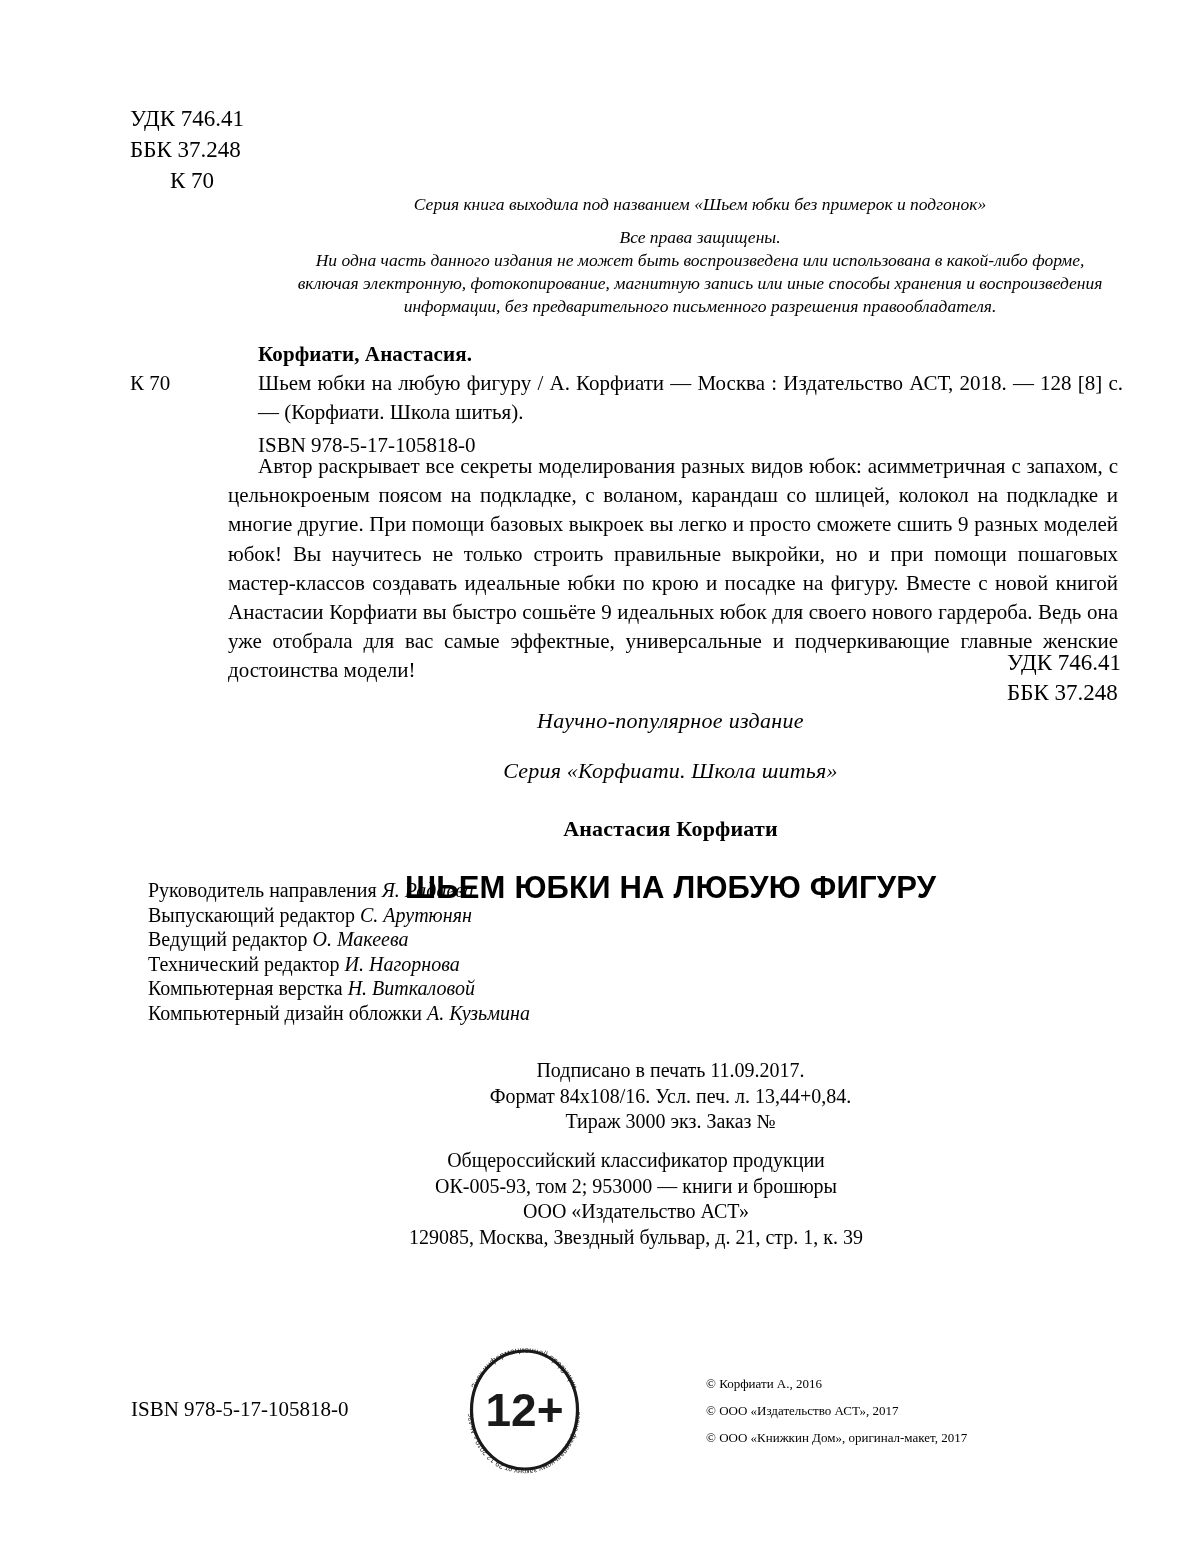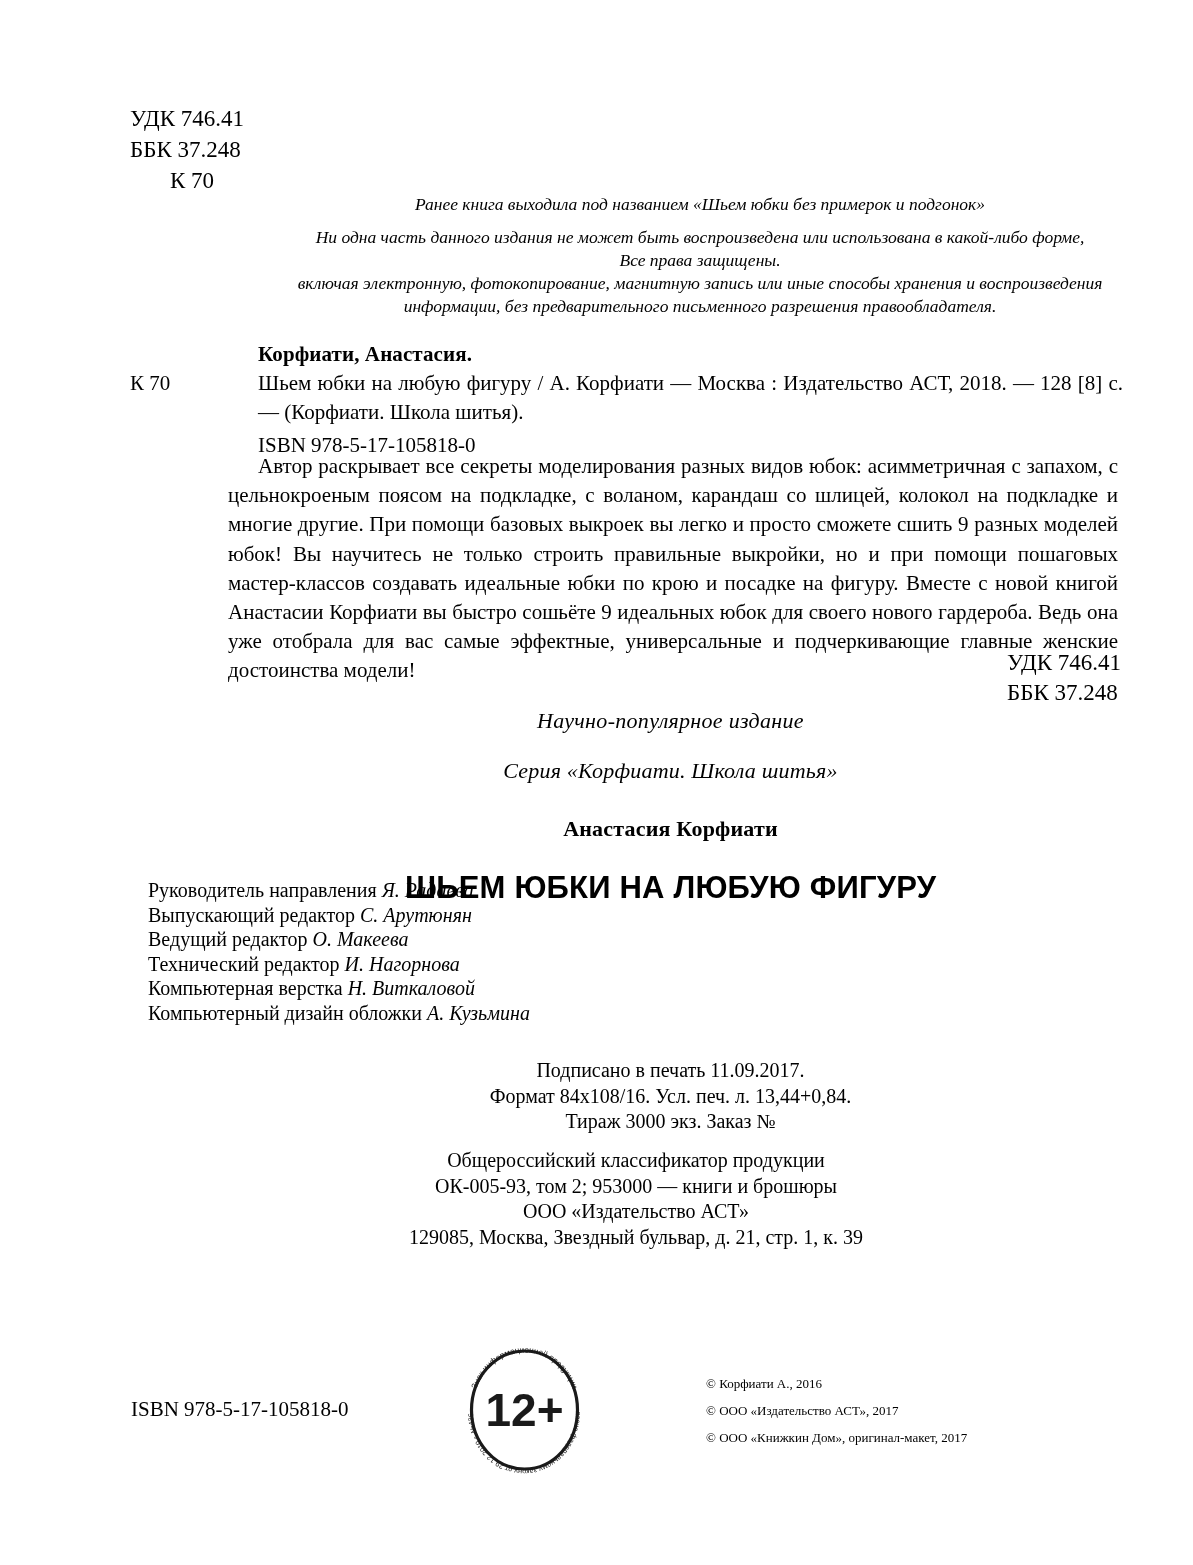--- a/index.html
+++ b/index.html
@@ -206,24 +206,24 @@
 
 <div class="page">
 
   <div class="codes-top">
     <div>УДК 746.41</div>
     <div>ББК 37.248</div>
     <div class="c3">К 70</div>
   </div>
 
   <div class="notice">
-    <div class="n-line">Ранее книга выходила  под названием «Шьем юбки без примерок и подгонок»</div>
+    <div class="n-line">Серия книга выходила  под названием «Шьем юбки без примерок и подгонок»</div>
     <div class="spacer"></div>
+    <div class="n-line">Все права защищены.</div>
     <div class="n-line">Ни одна часть данного издания не может быть воспроизведена или использована в какой-либо форме,</div>
-    <div class="n-line">Все права защищены.</div>
     <div class="n-line">включая электронную, фотокопирование, магнитную запись или иные способы хранения и воспроизведения</div>
     <div class="n-line">информации, без предварительного письменного разрешения правообладателя.</div>
   </div>
 
   <div class="bib">
     <div class="bib-mark">К 70</div>
     <div class="bib-body">
       <div class="bib-author">Корфиати, Анастасия.</div>
       <div class="bib-title">Шьем юбки на любую фигуру  / А. Корфиати — Москва :  Издательство АСТ, 2018. — 128 [8] с. — (Корфиати. Школа шитья).</div>
       <div class="bib-isbn">ISBN 978-5-17-105818-0</div>

